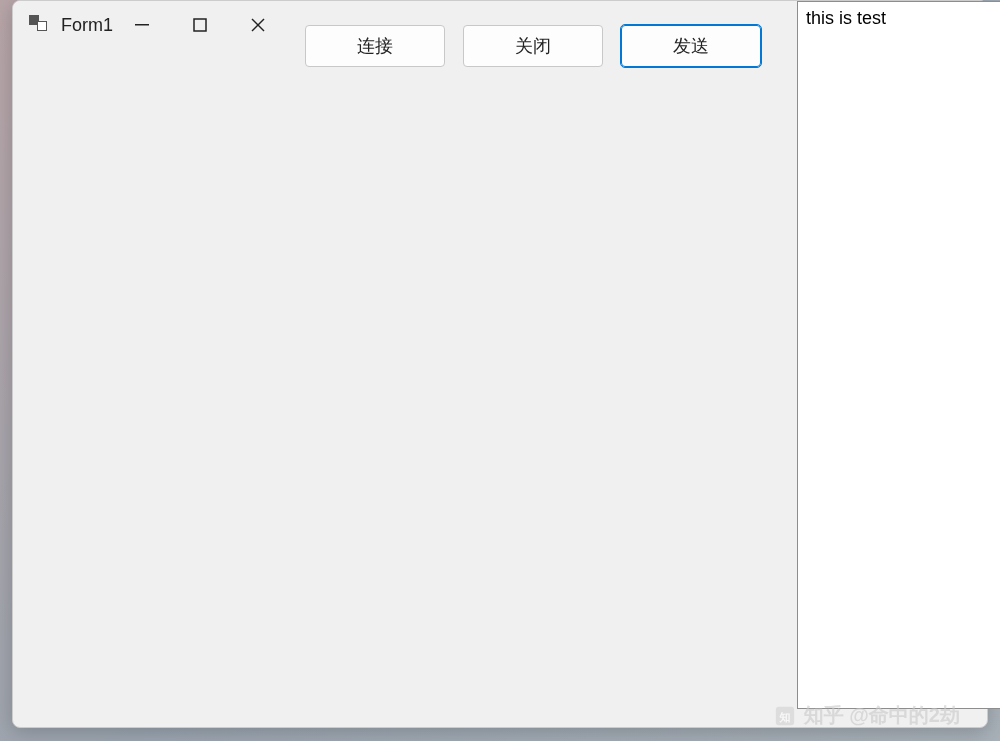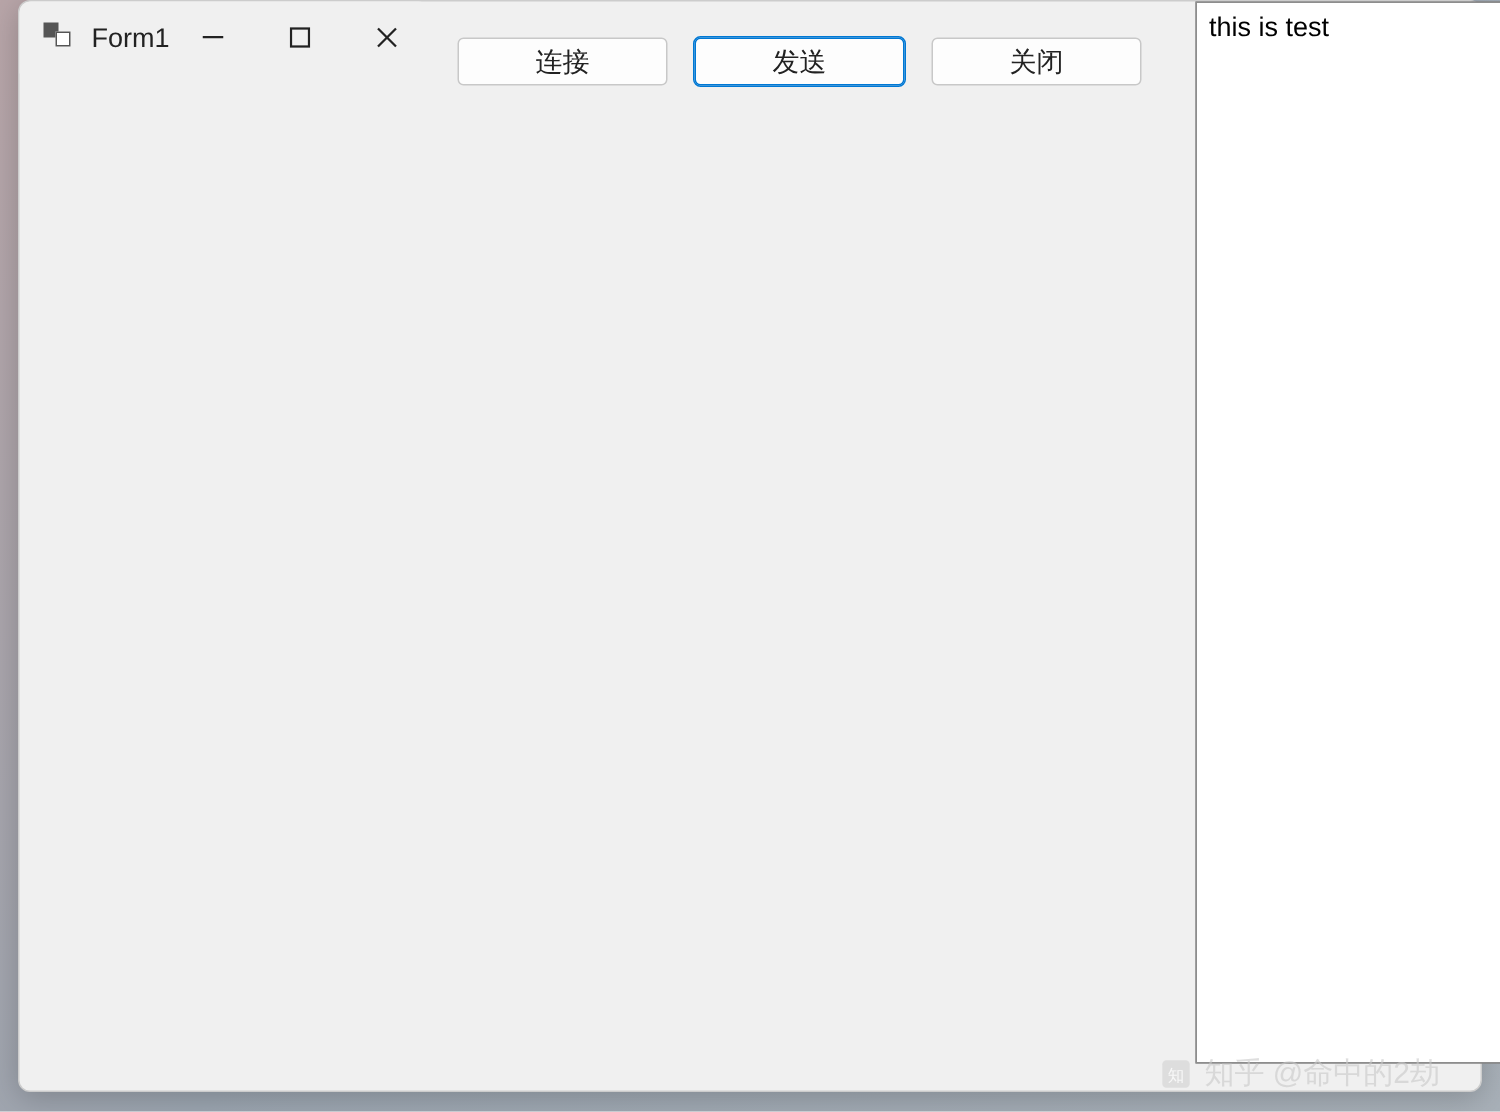--- a/index.html
+++ b/index.html
@@ -74,21 +74,21 @@
     }
     .win-ctrl svg { width: 14px; height: 14px; }
     .win-ctrl.minimize svg { width: 14px; height: 2px; }
     .toolbar {
       padding: 24px 18px 14px 18px;
       display: flex;
       gap: 18px;
     }
     .btn {
       width: 140px;
-      height: 32px;
+      height: 42px;
       background: #fdfdfd;
       border: 1px solid #c8c8c8;
       border-radius: 4px;
       font-size: 18px;
       font-family: "Microsoft YaHei", sans-serif;
       color: #222;
       cursor: pointer;
       display: flex;
       align-items: center;
       justify-content: center;
@@ -143,20 +143,21 @@
       position: absolute;
       bottom: 12px;
       right: 40px;
       font-size: 20px;
       color: rgba(200,200,200,0.6);
       font-family: "Microsoft YaHei", sans-serif;
       pointer-events: none;
       display: flex;
       align-items: center;
       gap: 8px;
+      font-weight: bold;
     }
     .watermark-icon {
       width: 22px;
       height: 22px;
       opacity: 0.5;
     }
   </style>
 </head>
 <body>
 
@@ -182,22 +183,22 @@
         <svg viewBox="0 0 14 14">
             <line x1="1" y1="1" x2="13" y2="13" stroke="#222" stroke-width="1.5"></line>
             <line x1="13" y1="1" x2="1" y2="13" stroke="#222" stroke-width="1.5"></line>
           </svg>
       </div>
     </div>
   </div>
 
   <div class="toolbar">
     <button class="btn">连接</button>
+    <button class="btn">关闭</button>
     <button class="btn focused">发送</button>
-    <button class="btn">关闭</button>
   </div>
 
   <div class="content-area">
     <div class="textbox-container">
       <textarea class="textbox" style="">this is test</textarea>
       <div class="scrollbar">
         <div class="scroll-btn">
           <svg viewBox="0 0 12 8">
               <polygon points="6,0 12,8 0,8"></polygon>
             </svg>

